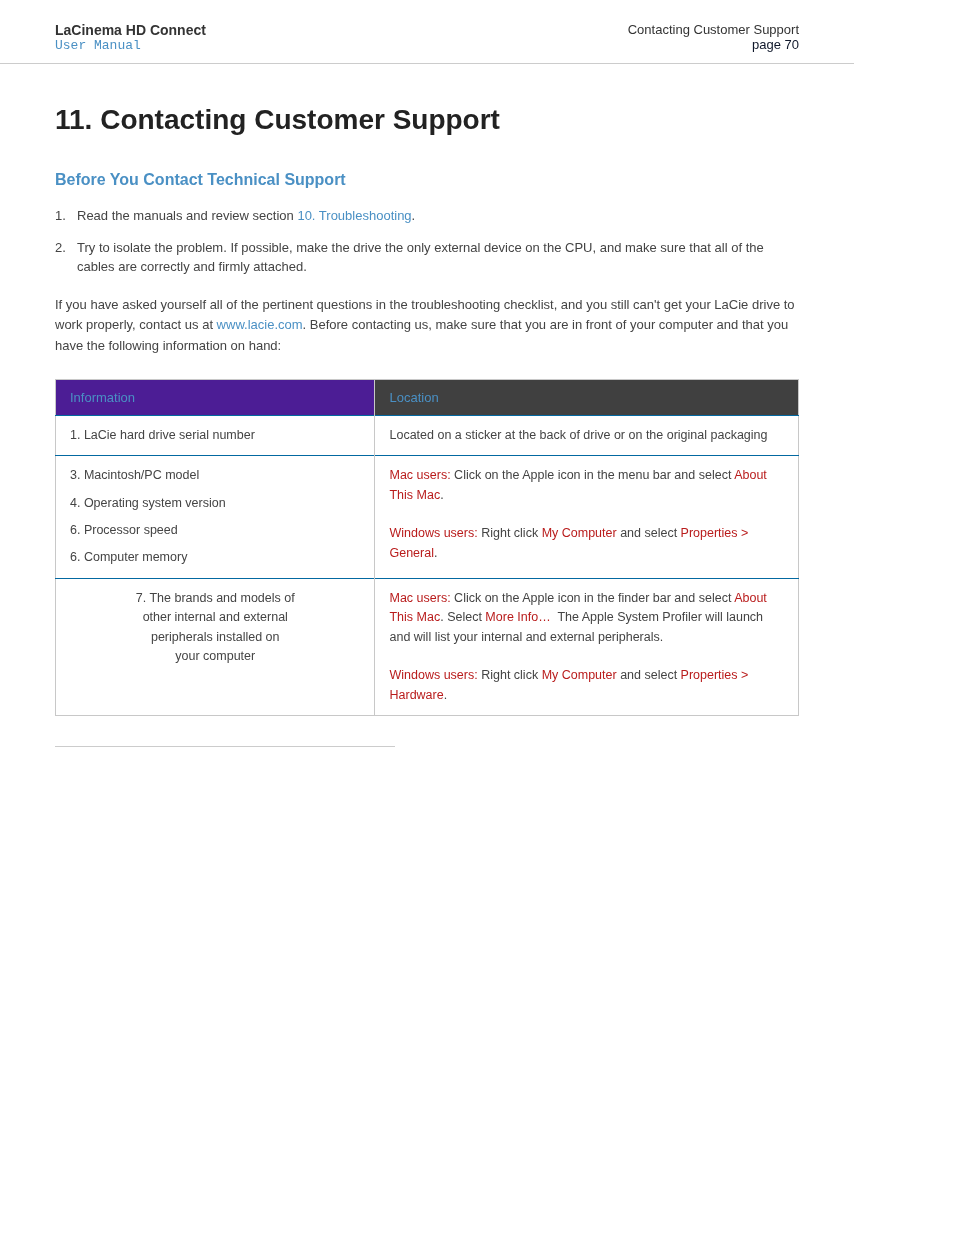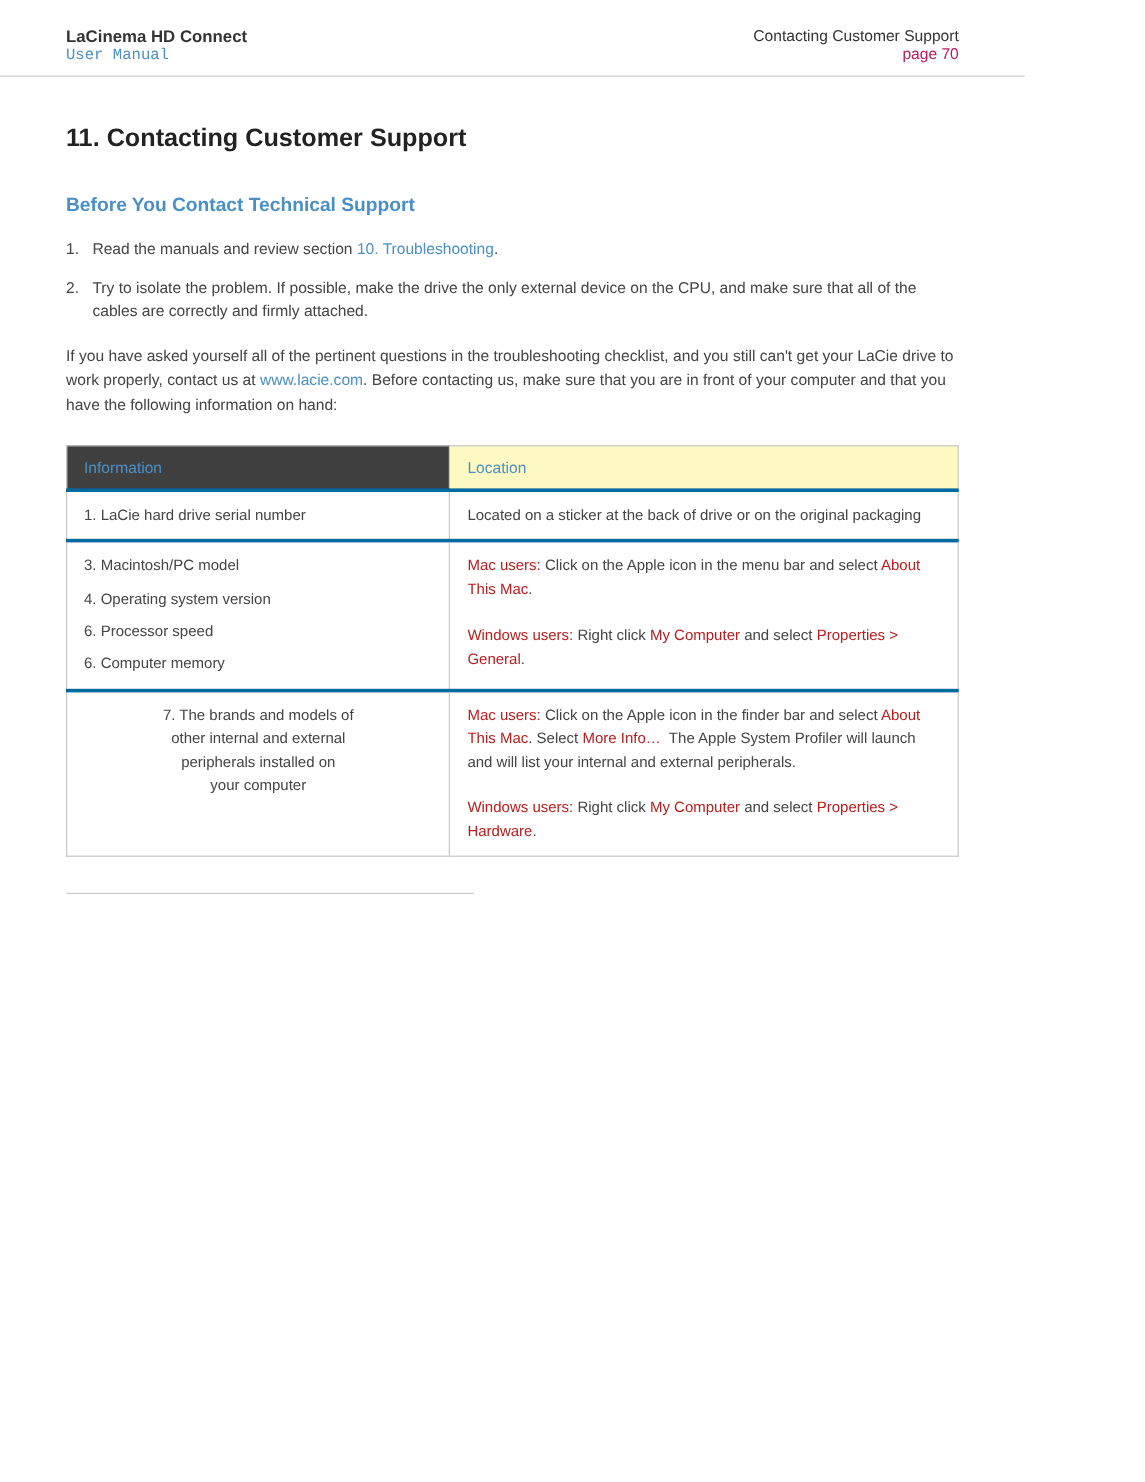--- a/index.html
+++ b/index.html
@@ -57,31 +57,31 @@
     }
 
     .header-section {
       font-size: 13px;
       color: #333;
       text-align: right;
     }
 
     .header-page {
       font-size: 13px;
-      color: #be185d;
+      color: #0f172a;
       text-align: right;
     }
 
     
     .content {
       padding: 40px 55px 40px 55px;
     }
 
     .chapter-title {
-      font-size: 21px;
+      font-size: 28px;
       font-weight: bold;
       color: #222;
       margin-bottom: 35px;
     }
 
     .section-title {
       font-size: 16px;
       font-weight: bold;
       color: #4a90c4;
       margin-bottom: 17px;
@@ -130,39 +130,39 @@
     }
 
     .info-table th {
       padding: 10px 14px;
       text-align: left;
       font-weight: normal;
       font-size: 13px;
     }
 
     .info-table th.col-info {
-      background-color: #404040;
+      background-color: #4c1d95;
       color: #4a90c4;
       border-right: 1px solid #c8c8c8;
       width: 43%;
     }
 
     .info-table th.col-location {
-      background-color: #fef9c3;
+      background-color: #404040;
       color: #4a90c4;
       width: 57%;
     }
 
     .info-table td {
       padding: 10px 14px;
       vertical-align: top;
       font-size: 12.5px;
       line-height: 1.55;
       color: #444;
-      border-top: 3px solid #0369a1;
+      border-top: 1px solid #0369a1;
     }
 
     .info-table td.col-info {
       border-right: 1px solid #c8c8c8;
     }
 
     .info-table .blue {
       color: #b91c1c;
     }
 

